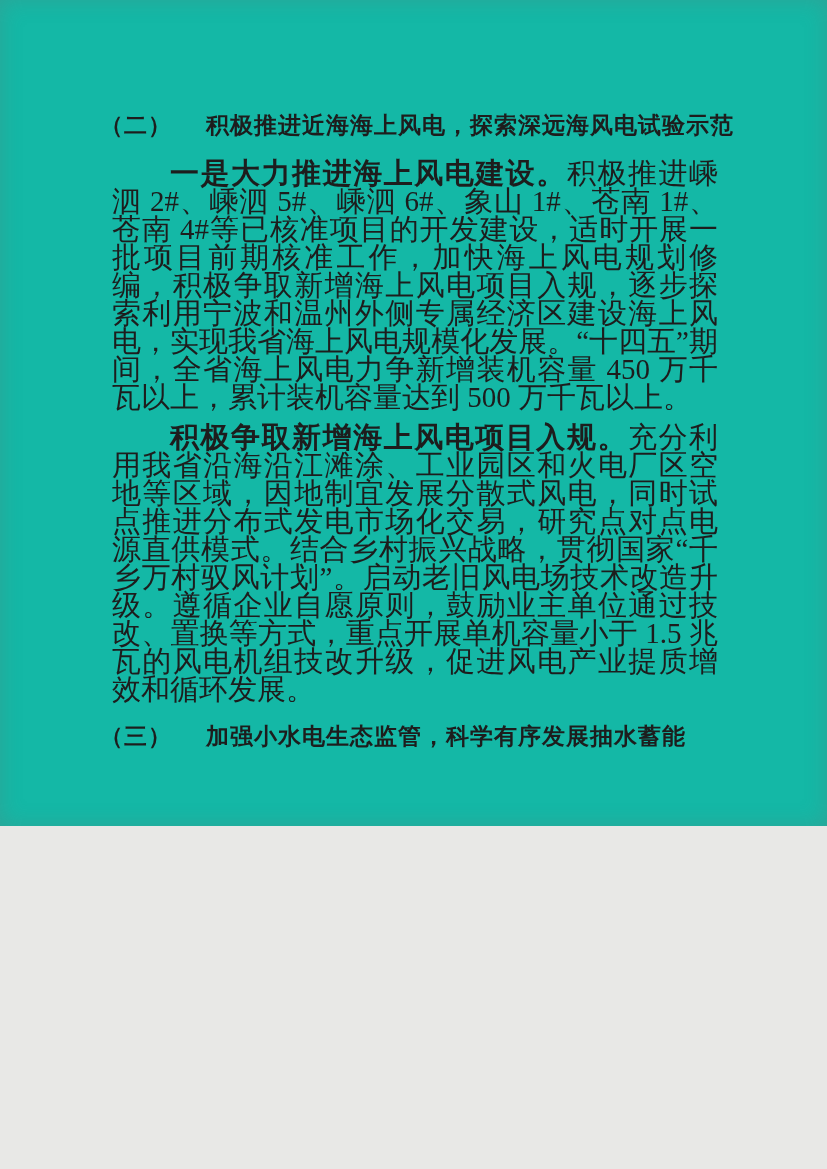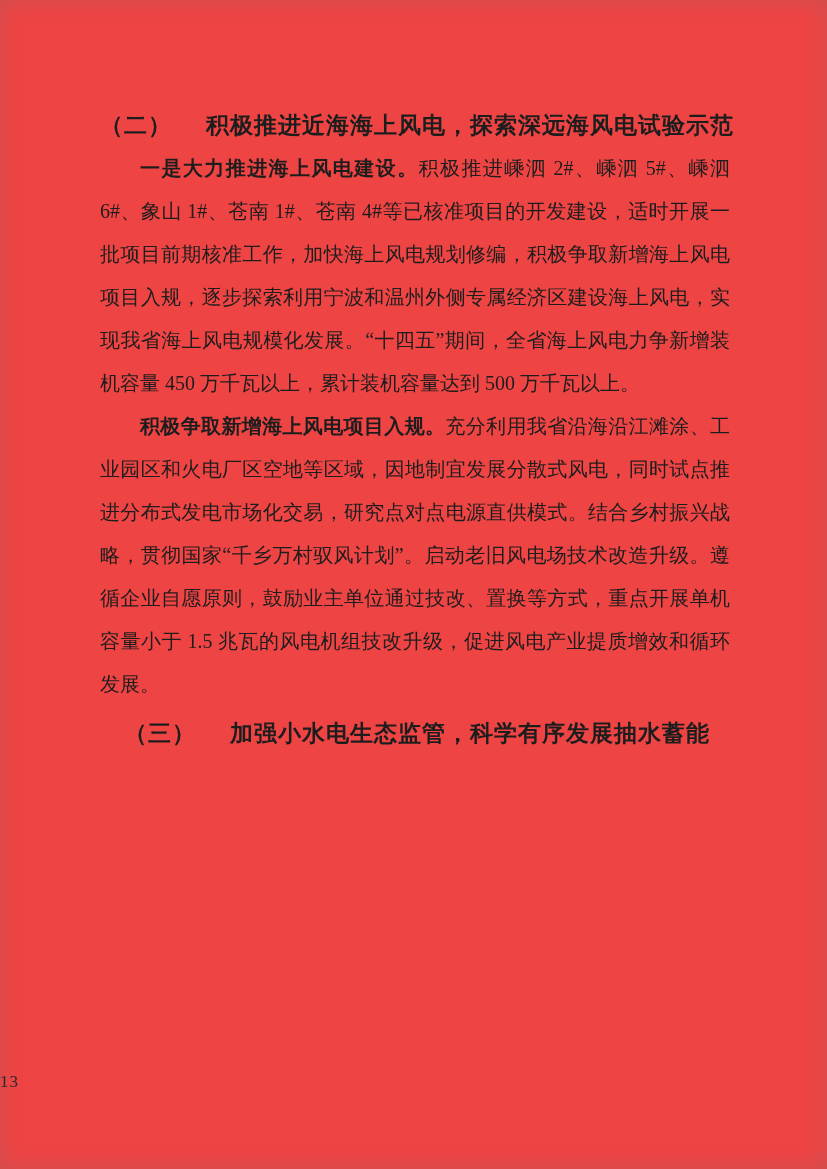--- a/index.html
+++ b/index.html
@@ -3,23 +3,23 @@
 <meta charset="utf-8">
 <style>
   html, body {
     margin: 0;
     padding: 0;
     background: #e8e8e6;
   }
   .page {
     position: relative;
     width: 827px;
-    height: 1169px;
+    height: 826px;
     margin: 0 auto;
-    background: #ef4444;
+    background: #14b8a6;
     box-shadow: inset 0 0 22px rgba(110,110,110,0.28);
     overflow: hidden;
     font-family: "Liberation Serif", "DejaVu Serif", serif;
     color: #1d1d1d;
   }
   .content {
     position: absolute;
     left: 100px;
     right: 97px;
     top: 104px;
@@ -30,32 +30,31 @@
     line-height: 43px;
     margin: 0;
     letter-spacing: 1px;
     white-space: nowrap;
   }
   .sec-heading .sec-number {
     display: inline-block;
     margin-right: 34px;
   }
   .body-para {
-    font-size: 20px;
-    line-height: 43px;
+    font-size: 29px;
+    line-height: 28px;
     text-align: justify;
     text-indent: 2em;
-    margin: 0;
+    margin: 12px;
   }
   .body-para .lead {
     font-weight: 700;
   }
   .sec-heading.second {
     margin-top: 6px;
-    margin-left: 24px;
   }
   .page-number {
     position: absolute;
     left: 0;
     right: 16px;
     top: 1072px;
     text-align: left;
     font-size: 17px;
     color: #2a2a2a;
     letter-spacing: 1px;

